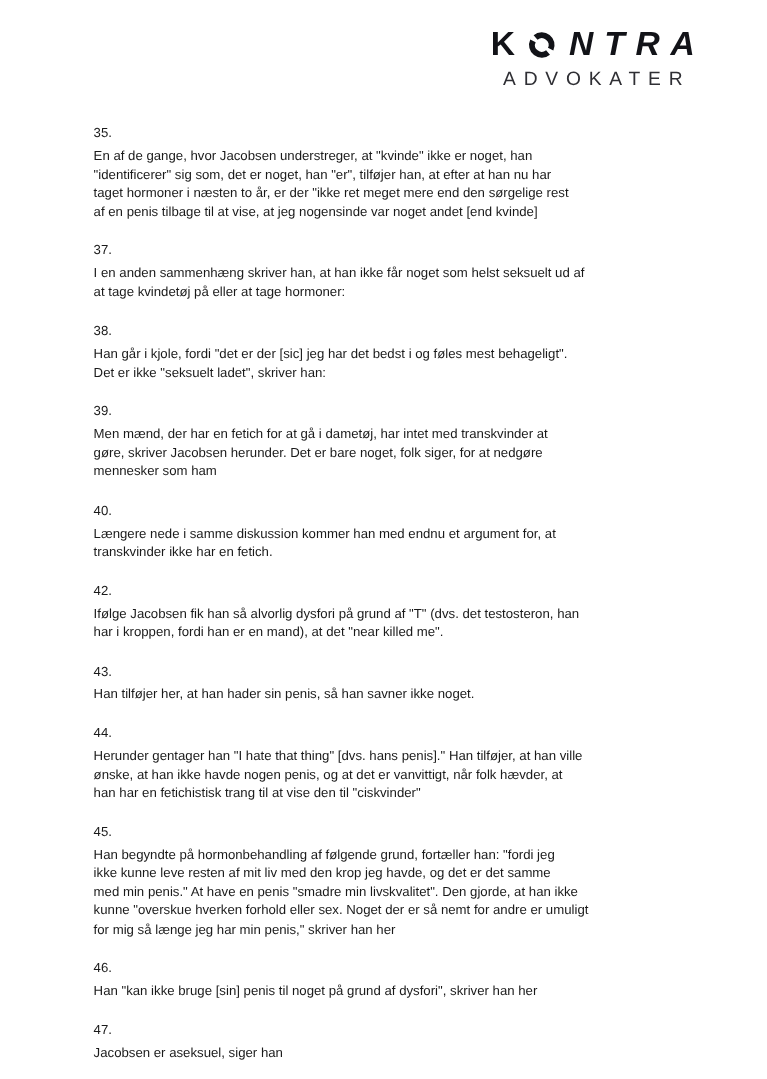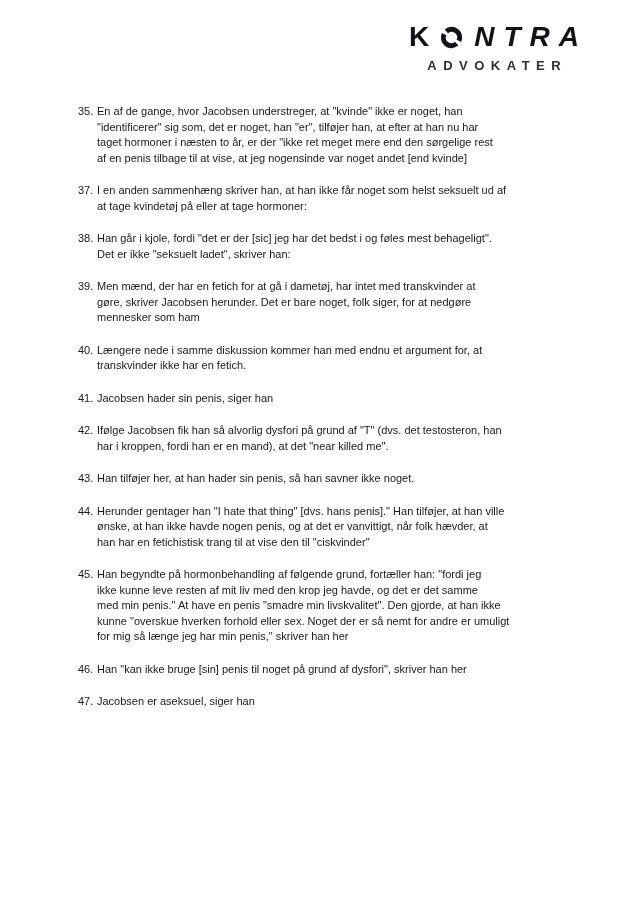--- a/index.html
+++ b/index.html
@@ -38,39 +38,40 @@
     align-items: center;
     margin: 0 9px 0 0;
     transform: translateY(1px);
   }
   .brand .post {
     margin-right: -9px; 
     font-style: italic;
   }
   .subtitle {
     margin-top: 5px;
-    font-size: 13px;
-    font-weight: 700;
+    font-size: 16px;
+    font-weight: 400;
     letter-spacing: 6.5px;
     margin-right: -6.5px;
     color: #2f2f34;
   }
 
   
   .doc-list {
     position: absolute;
     top: 104px;
     left: 78px;
     width: 505px;
   }
   .doc-item {
     display: flex;
     margin: 0 0 17px 0;
     font-size: 11px;
     line-height: 15.5px;
+    flex-direction: column;
   }
   .doc-item .num {
     flex: 0 0 19px;
   }
   .doc-item .txt {
     flex: 1;
     white-space: pre-line;
   }
 </style>
 </head>
@@ -120,24 +121,20 @@
 gøre, skriver Jacobsen herunder. Det er bare noget, folk siger, for at nedgøre
 mennesker som ham</span>
   </div>
 
   <div class="doc-item">
     <span class="num">40.</span>
     <span class="txt">Længere nede i samme diskussion kommer han med endnu et argument for, at
 transkvinder ikke har en fetich.</span>
   </div>
 
-  <div class="doc-item">
-    <span class="num">41.</span>
-    <span class="txt">Jacobsen hader sin penis, siger han</span>
-  </div>
 
   <div class="doc-item">
     <span class="num">42.</span>
     <span class="txt">Ifølge Jacobsen fik han så alvorlig dysfori på grund af "T" (dvs. det testosteron, han
 har i kroppen, fordi han er en mand), at det "near killed me".</span>
   </div>
 
   <div class="doc-item">
     <span class="num">43.</span>
     <span class="txt">Han tilføjer her, at han hader sin penis, så han savner ikke noget.</span>

